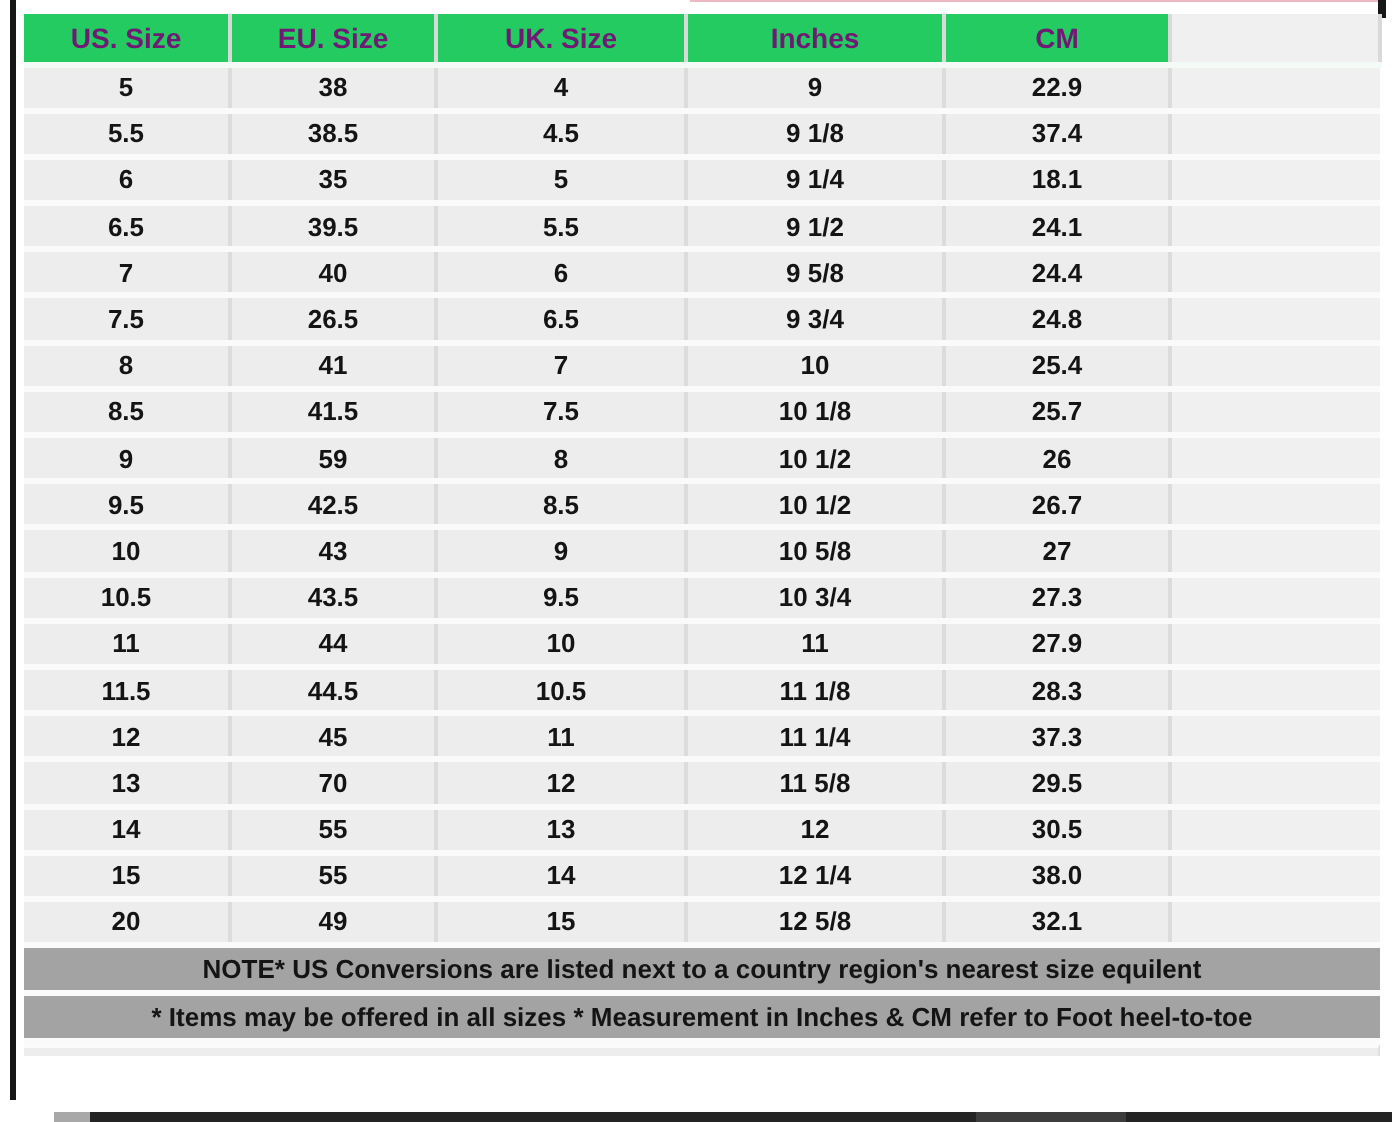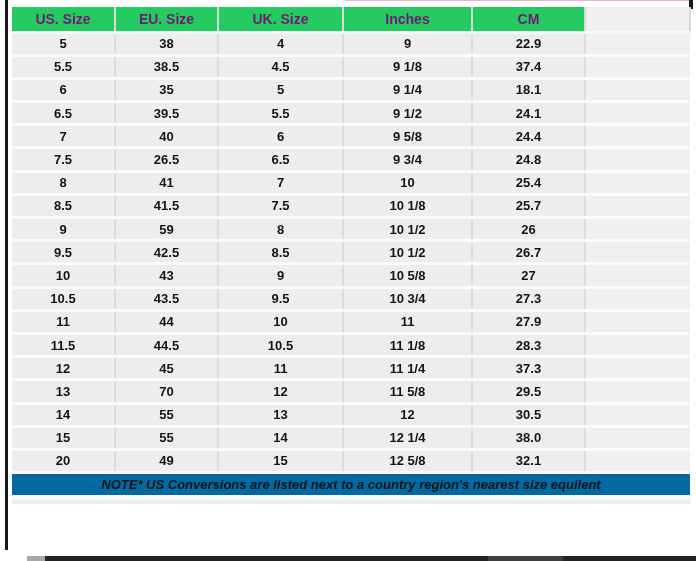--- a/index.html
+++ b/index.html
@@ -35,21 +35,21 @@
   tr.title-row td{height:26px;background:#f1f1f1;border-bottom:2px solid #fafafa;}
   tr.title-row td.title-cell{
     color:var(--title-text);font-size:16px;letter-spacing:.5px;font-weight:bold;
   }
   tr.header-row th{
     height:25px;background:var(--header-bg);font-size:14px;color:#701a75;
     border-right:2px solid #d9d9d9;border-bottom:3px solid #f4fbf6;
   }
   tr.header-row th.empty-head{background:#f0f0f0;}
   tr.data-row td{height:23.2px;}
-  tr.note-row td{height:24px;font-size:13px;background:#0369a1;font-style:italic;}
+  tr.note-row td{height:24px;font-size:13px;background:#a3a3a3;}
   .partial-row{height:6px;background:#ededed;border-top:2px solid #fbfbfb;
     border-right:1px solid #e0e0e0;}
   .bottom-bar{position:absolute;bottom:0;left:0;width:696px;height:6px;background:#ffffff;}
   .bottom-bar .seg-light{position:absolute;left:27px;top:1px;width:18px;height:5px;background:#a8a8a8;}
   .bottom-bar .seg-dark{position:absolute;left:45px;top:1px;width:651px;height:5px;background:#242424;}
   .bottom-bar .seg-mid{position:absolute;left:488px;top:1px;width:75px;height:5px;background:#3d3d3d;}
 </style>
 </head>
 <body>
 
@@ -229,20 +229,23 @@
         <td>15</td>
         <td>12 5/8</td>
         <td>32.1</td>
         <td></td>
       </tr>
       </tbody>
     <tbody>
       <tr class="note-row">
         <td colspan="6">NOTE* US Conversions are listed next to a country region's nearest size equilent</td>
       </tr>
+      <tr class="note-row">
+        <td colspan="6">* Items may be offered in all sizes * Measurement in Inches &amp; CM refer to Foot heel-to-toe</td>
+      </tr>
     </tbody>
   </table>
   <div class="partial-row"></div>
 </div>
 
 <div class="bottom-bar">
   <div class="seg-light"></div>
   <div class="seg-dark"></div>
   <div class="seg-mid"></div>
 </div>

